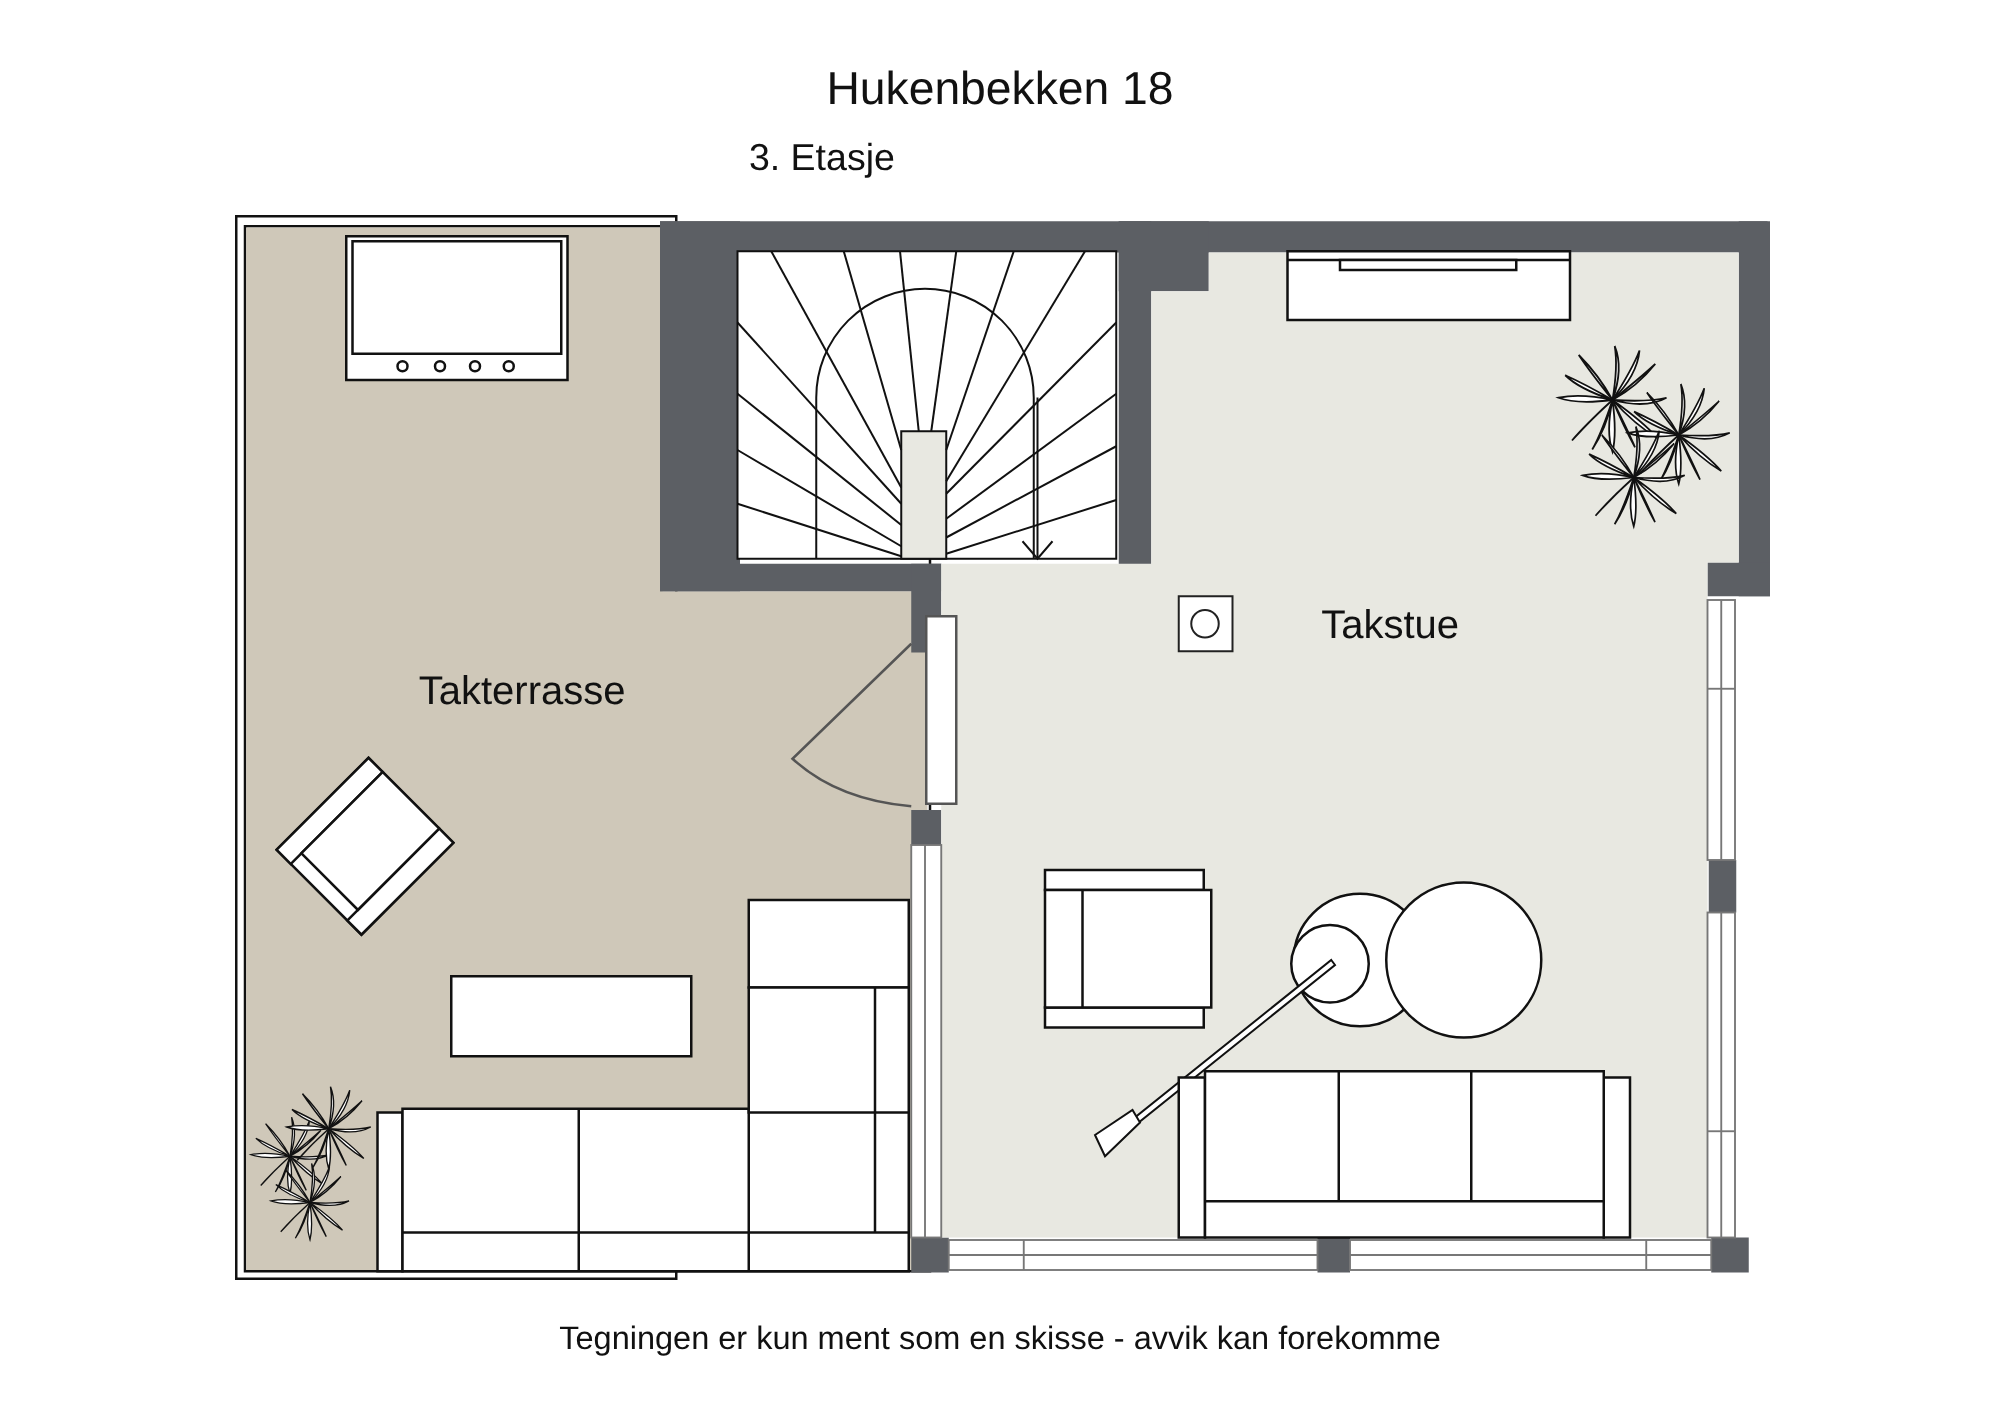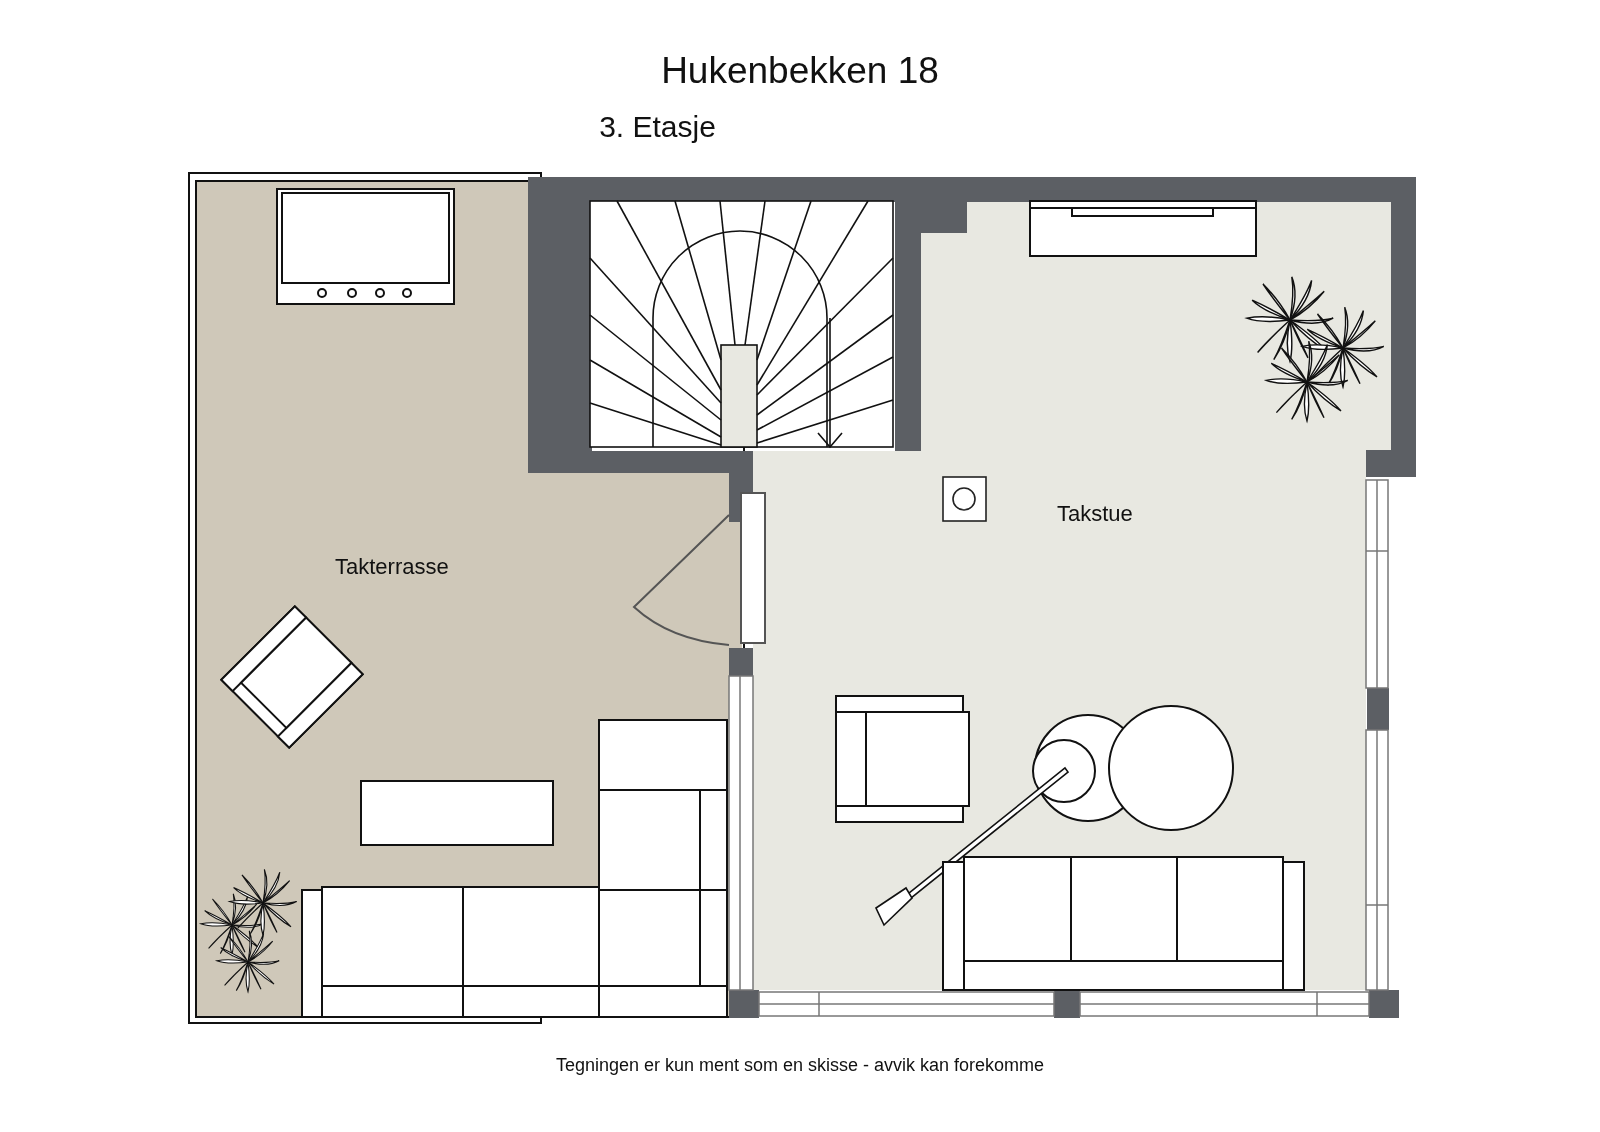--- a/index.html
+++ b/index.html
@@ -3,23 +3,23 @@
 <meta charset="utf-8">
 <style>
   html, body { margin: 0; padding: 0; background: #ffffff; }
   body { width: 1600px; height: 1132px; position: relative; overflow: hidden;
          font-family: "Liberation Sans", sans-serif; }
   .title { position: absolute; left: 0; width: 1600px; text-align: center; top: 50px;
            font-size: 37px; color: #111; }
   .subtitle { position: absolute; left: 0; width: 1315px; text-align: center; top: 110px;
               font-size: 30px; color: #111; }
   .footer { position: absolute; left: 0; width: 1600px; text-align: center; top: 1055px;
-            font-size: 18px; color: #111; }
+            font-size: 26px; color: #111; }
   svg.plan { position: absolute; left: 0; top: 0; }
-  .room-label { position: absolute; font-size: 22px; color: #111; margin-top: 20px; }
+  .room-label { position: absolute; font-size: 32px; color: #111; }
 </style>
 </head>
 <body>
 
 <div class="title">Hukenbekken 18</div>
 <div class="subtitle">3. Etasje</div>
 
 <svg class="plan" width="1600" height="1132" viewBox="0 0 1600 1132" xmlns="http://www.w3.org/2000/svg">
   <defs>
     <g id="plant">

